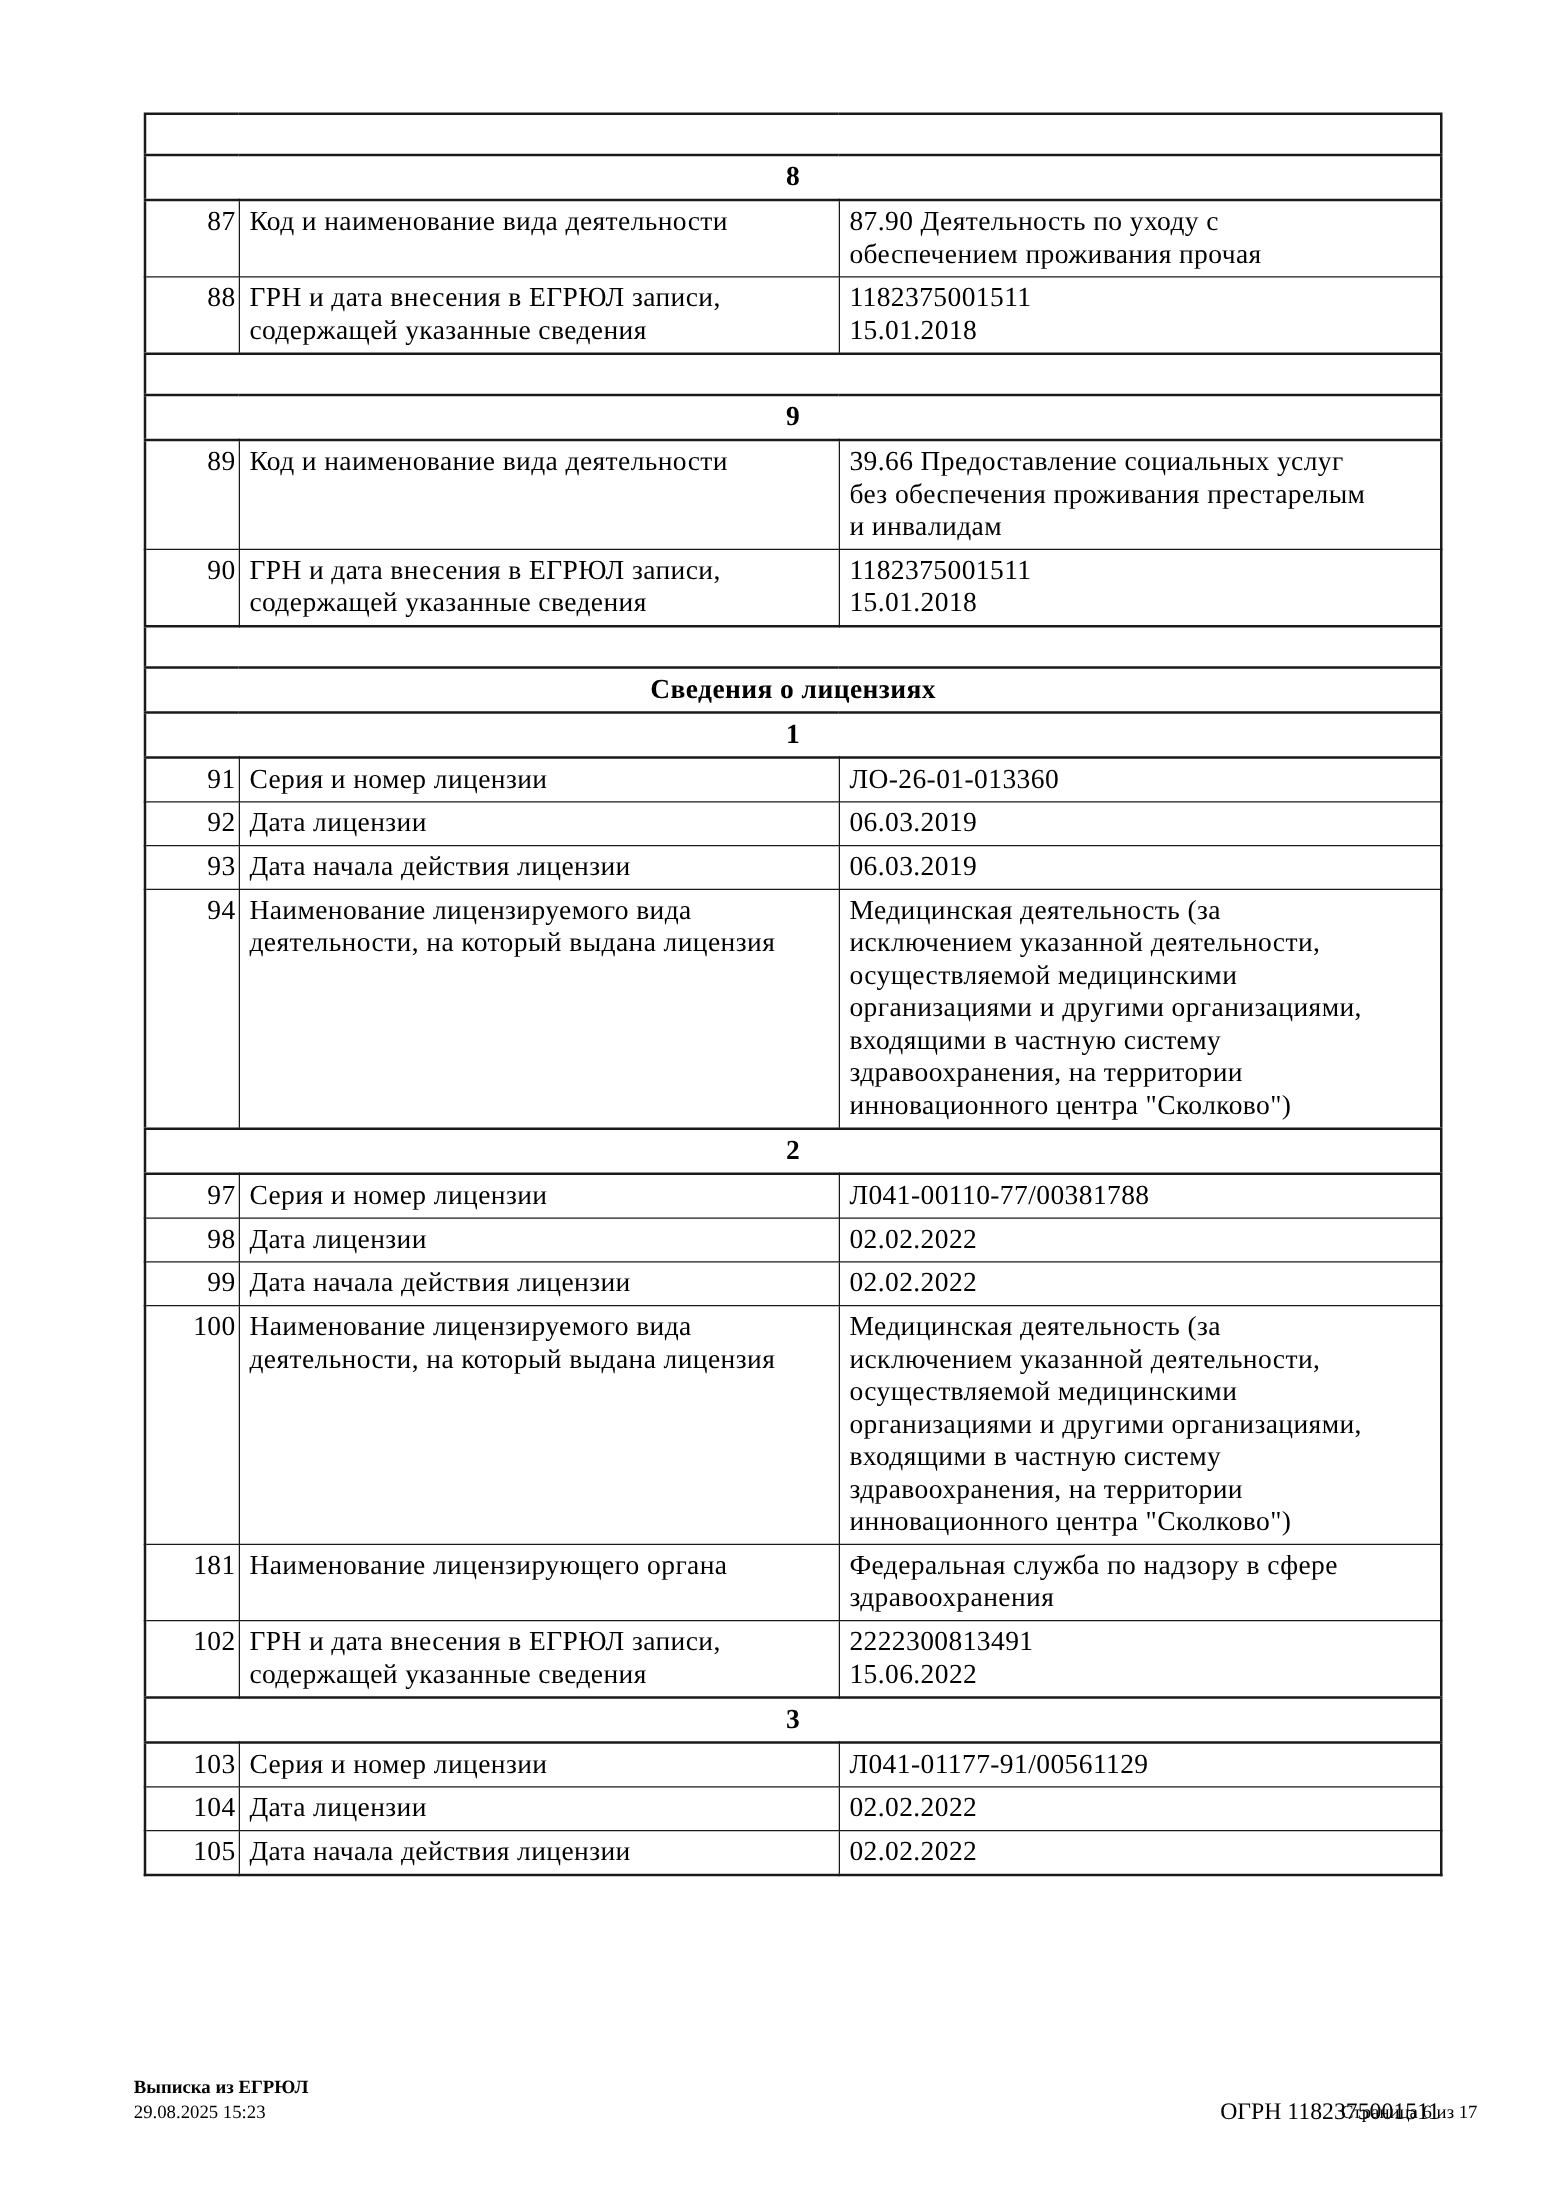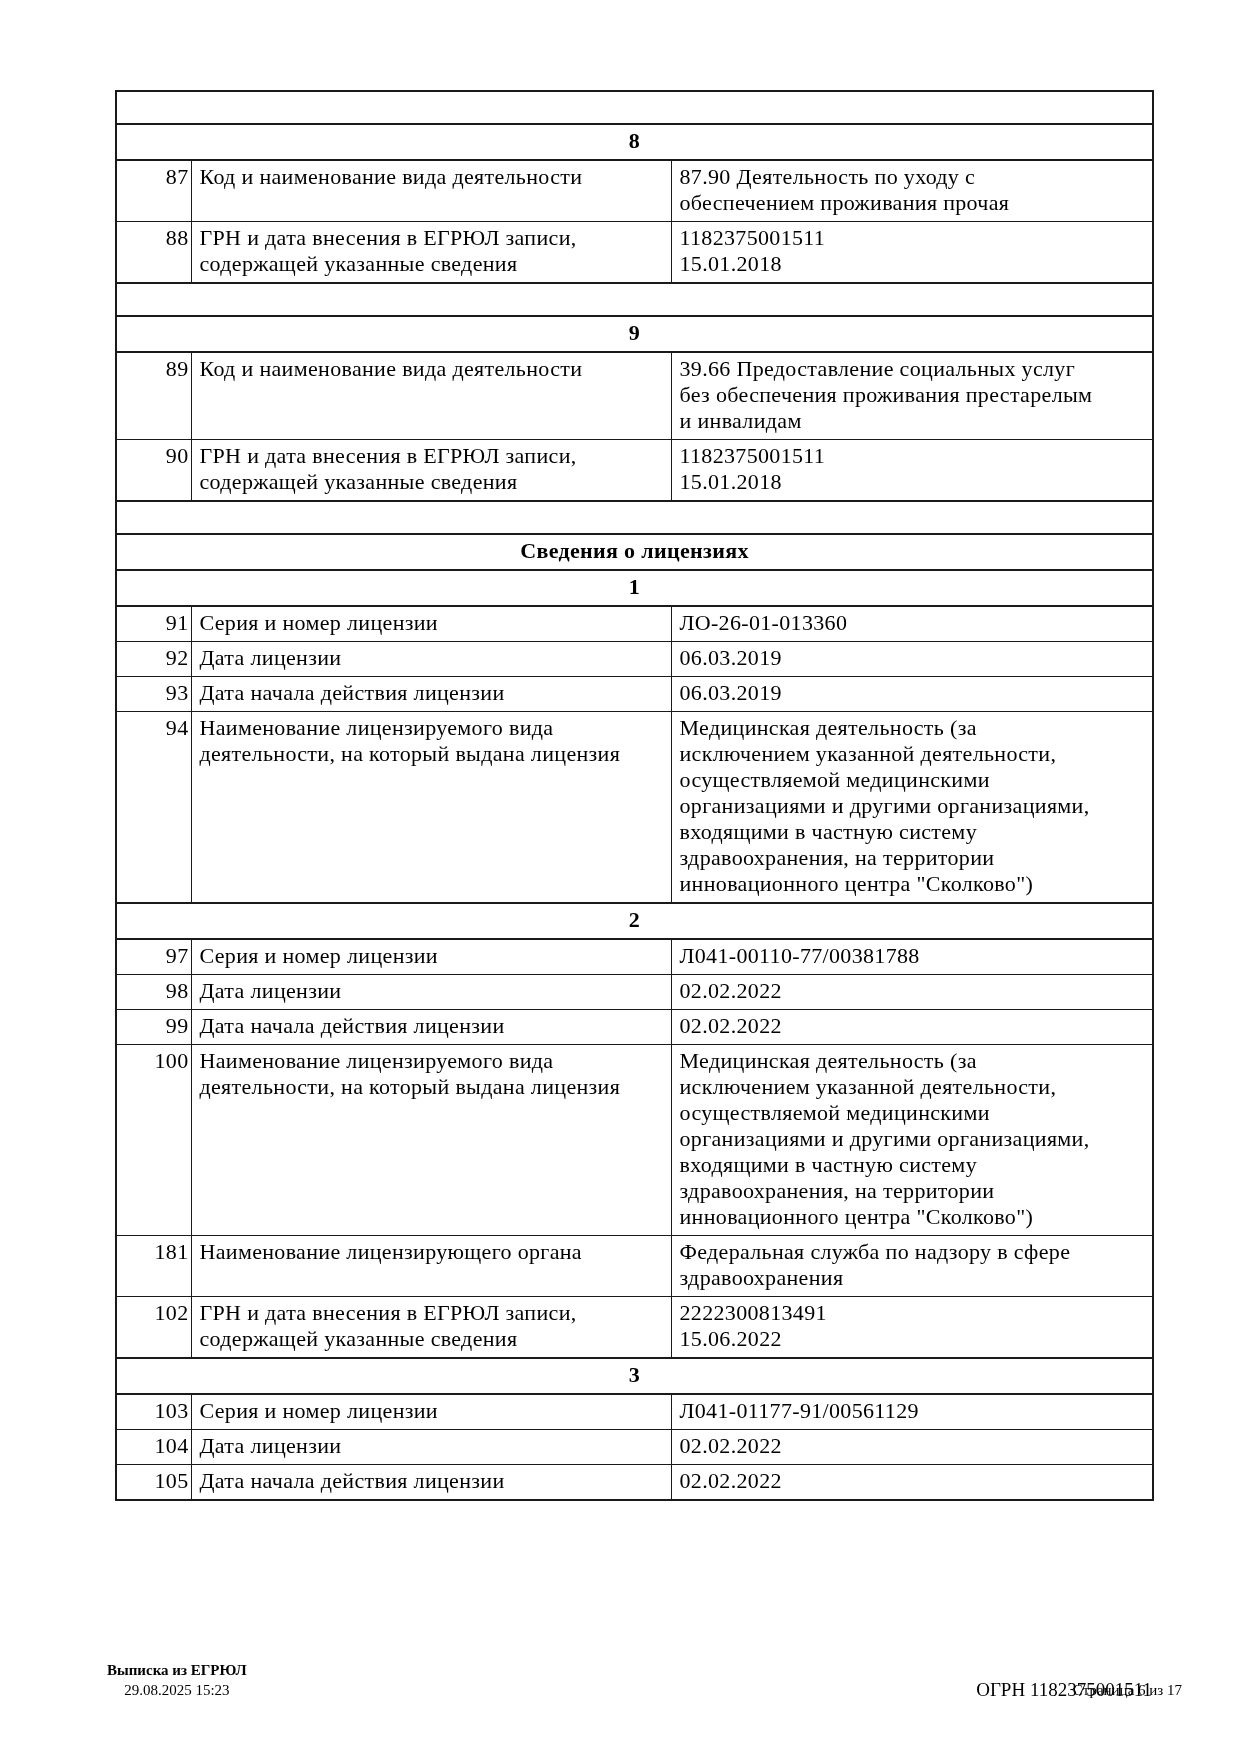--- a/index.html
+++ b/index.html
@@ -49,21 +49,20 @@
     font-weight: bold;
     border-top: 2px solid #1a1a1a;
     border-bottom: 2px solid #1a1a1a;
   }
   .footer-left {
     position: absolute;
     left: 107px;
     top: 1660px;
     font-size: 15px;
     line-height: 20px;
-    text-align: center;
   }
   .footer-left .doc-name { font-weight: bold; }
   .footer-center {
     position: absolute;
     left: 115px;
     width: 1037px;
     top: 1680px;
     text-align: right;
     font-size: 19px;
     line-height: 20px;

